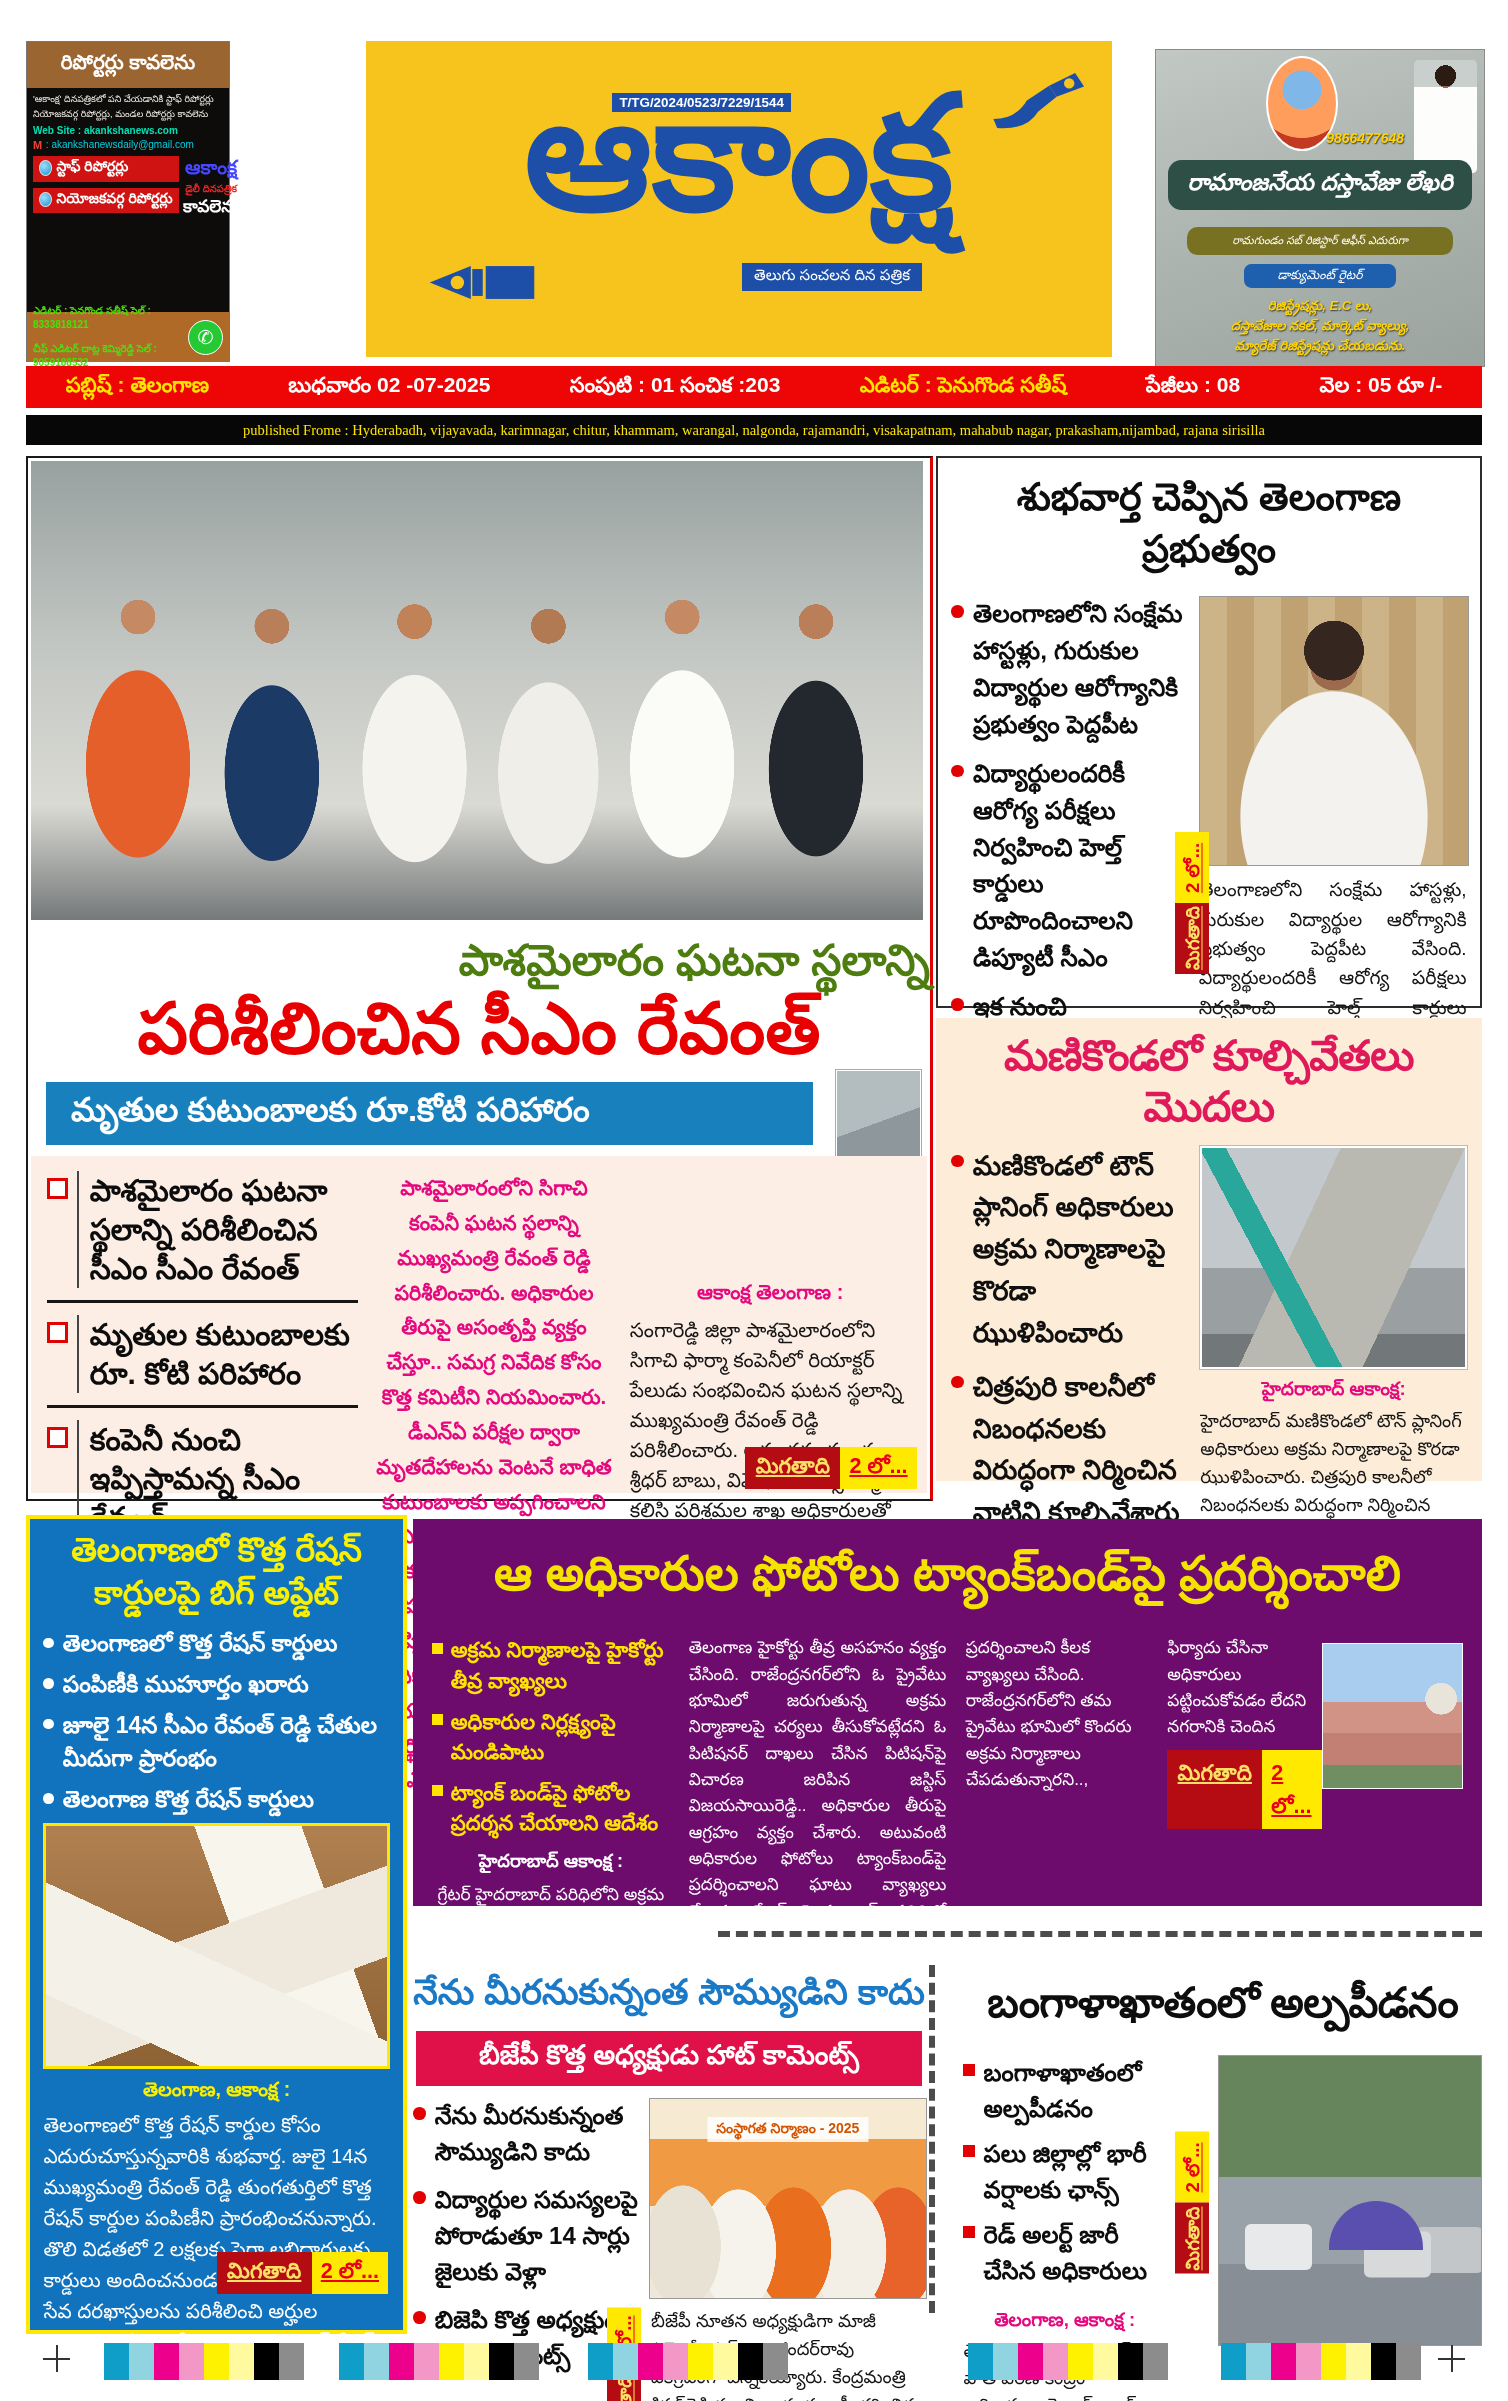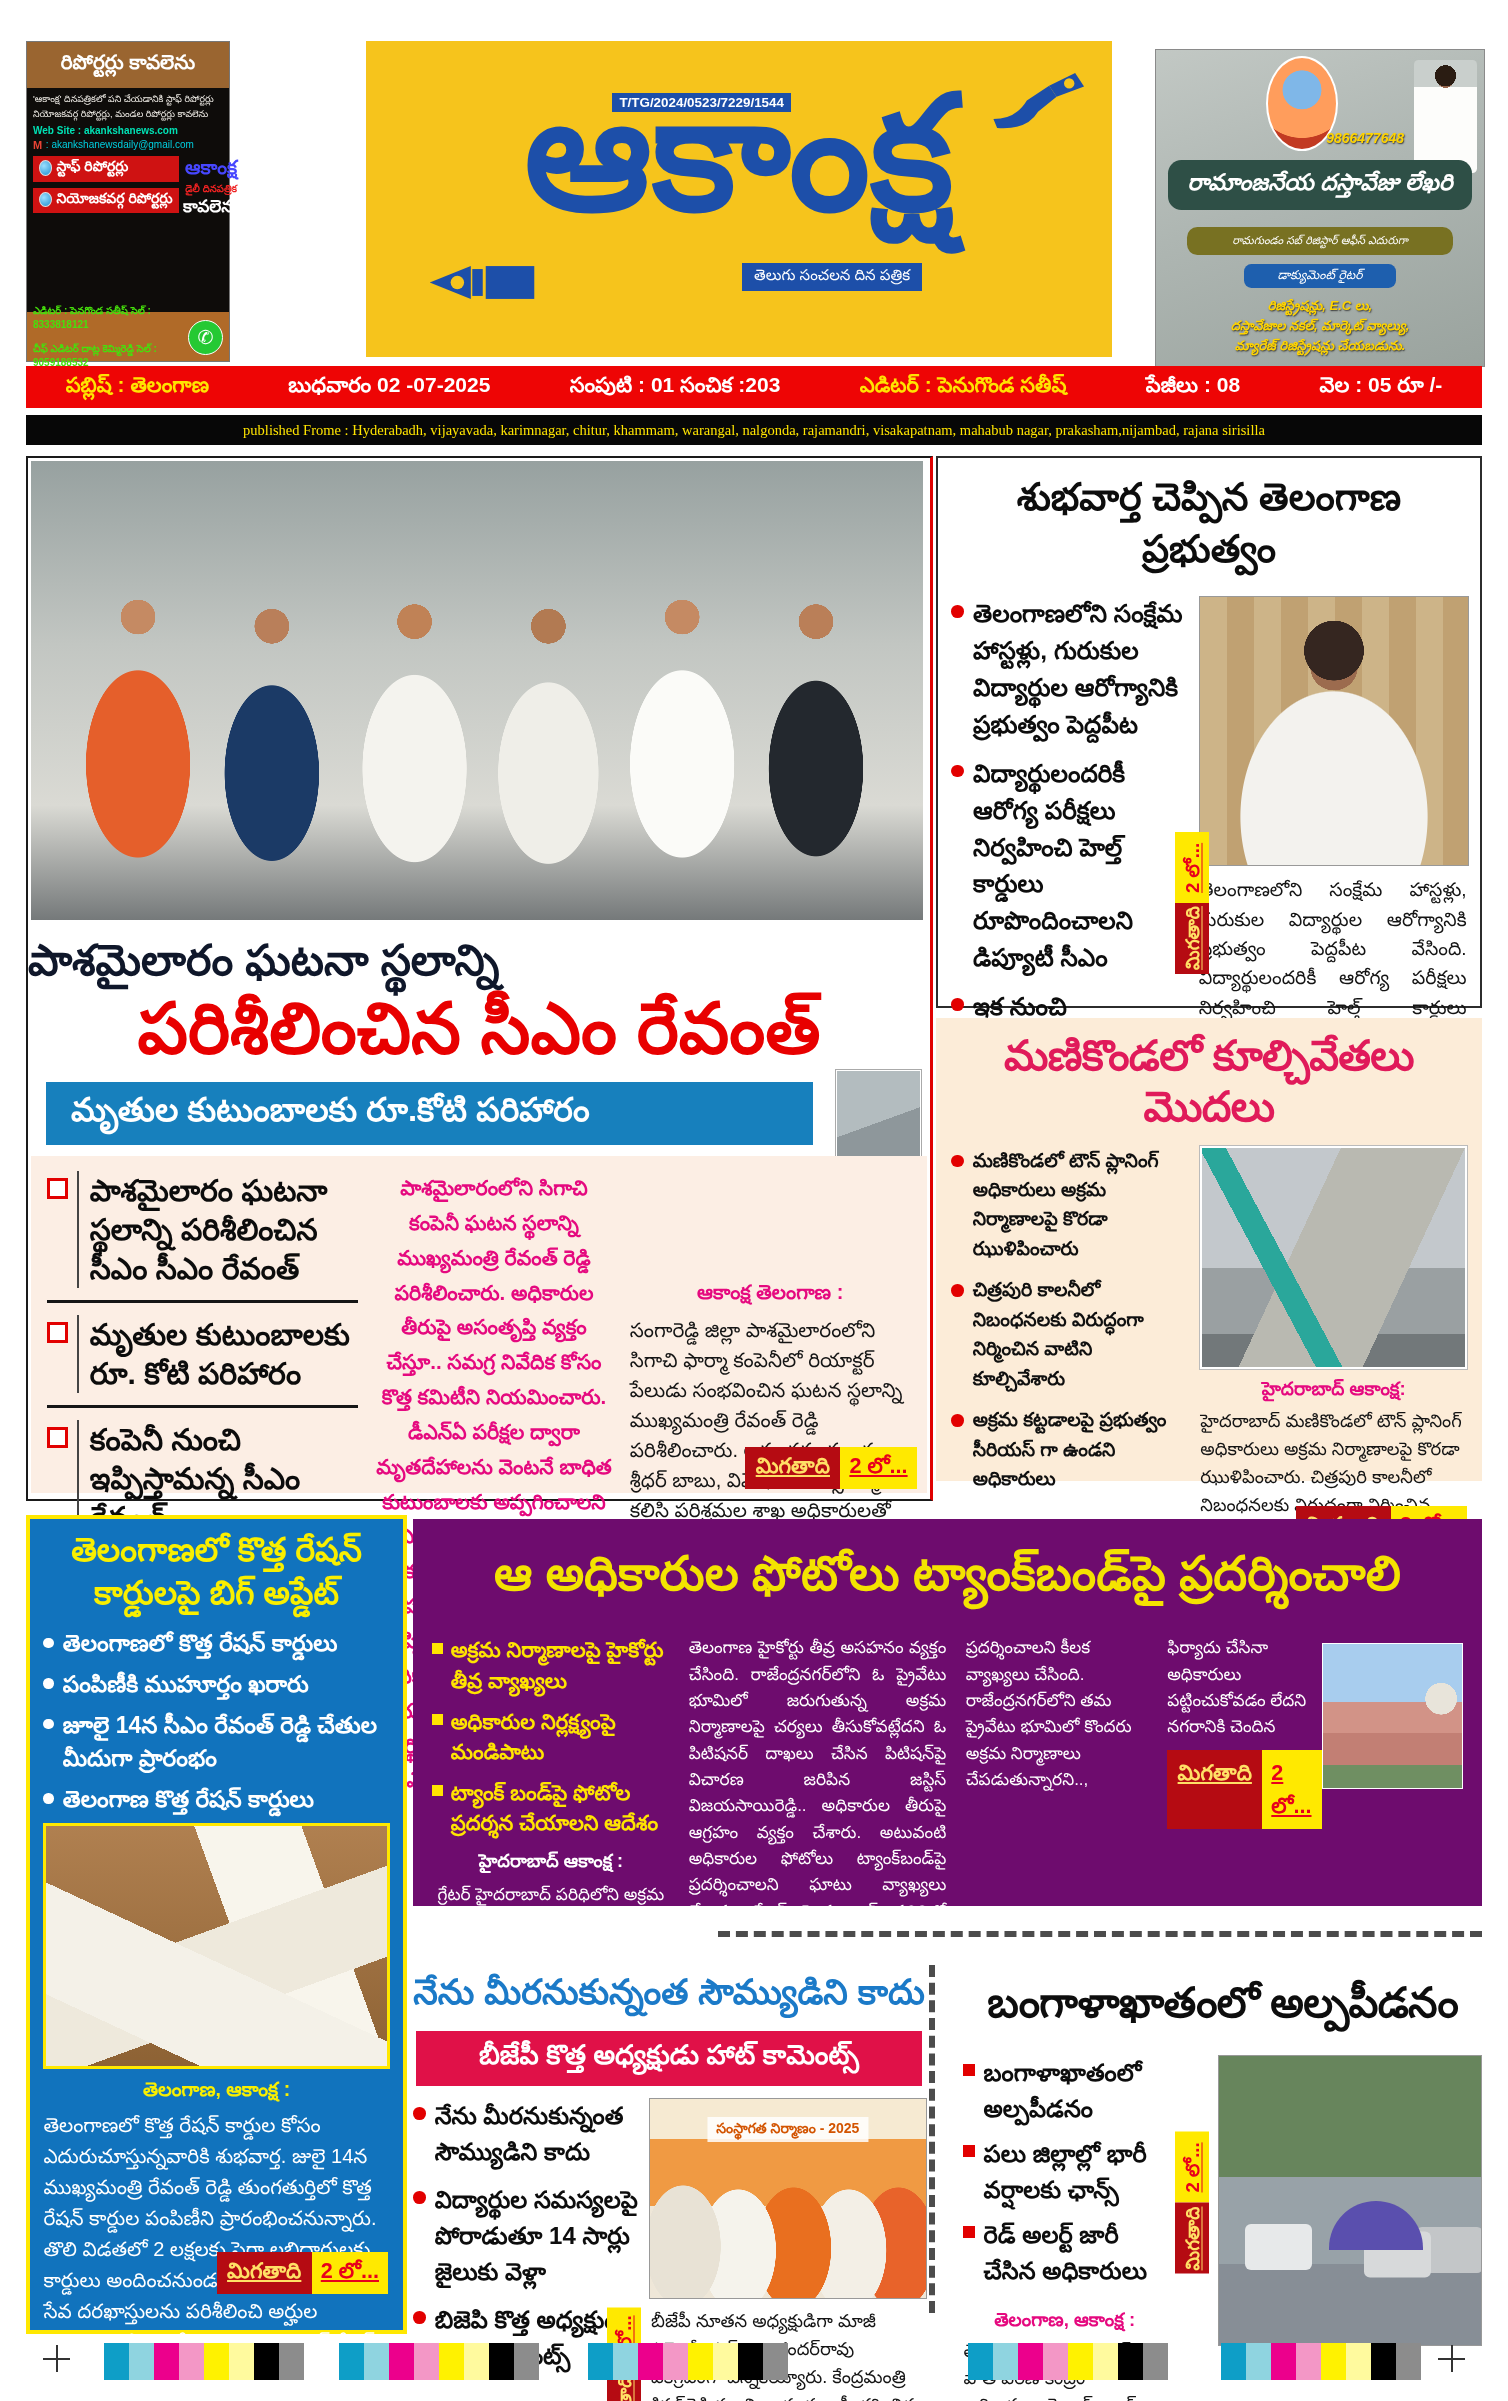--- a/index.html
+++ b/index.html
@@ -60,21 +60,21 @@
     radial-gradient(circle 18px at 58% 36%,#b27a52 0 96%,transparent 97%),
     radial-gradient(circle 18px at 73% 34%,#c58a63 0 96%,transparent 97%),
     radial-gradient(circle 18px at 88% 35%,#ba7f58 0 96%,transparent 97%),
     radial-gradient(ellipse 54px 97px at 12% 66%,#e55f2b 0 96%,transparent 97%),
     radial-gradient(ellipse 49px 91px at 27% 68%,#1b3a66 0 96%,transparent 97%),
     radial-gradient(ellipse 54px 97px at 43% 67%,#f4f3ee 0 96%,transparent 97%),
     radial-gradient(ellipse 52px 94px at 58% 68%,#efeee8 0 96%,transparent 97%),
     radial-gradient(ellipse 54px 97px at 73% 66%,#fbfbf8 0 96%,transparent 97%),
     radial-gradient(ellipse 49px 91px at 88% 67%,#23282e 0 96%,transparent 97%),
     linear-gradient(180deg,#97a1a0 0%,#c2c6c2 40%,#dadad4 75%,#75797a 100%);}
-  .cm-kicker{position:absolute;top:478px;left:0;width:100%;text-align:left;color:#0f172a;font-size:43px;font-weight:bold;}
+  .cm-kicker{position:absolute;top:478px;left:0;width:100%;text-align:right;color:#4d7c0f;font-size:43px;font-weight:bold;}
   .cm-headline{position:absolute;top:530px;left:0;width:100%;text-align:center;color:#e80000;font-size:71px;font-weight:bold;line-height:1.15;}
   .cm-bluebar{position:absolute;left:18px;top:624px;width:767px;height:63px;background:#1780bd;color:#fff;font-size:33px;font-weight:bold;display:flex;align-items:center;padding-left:25px;box-sizing:border-box;}
   .cm-photo2{position:absolute;left:808px;top:612px;width:83px;height:191px;border:1.5px solid #fff;outline:0.7px solid #aaa;}
   .photo-debris{background:
     radial-gradient(ellipse 12px 31px at 22% 62%,#1d2430 0 96%,transparent 97%),
     radial-gradient(ellipse 12px 31px at 45% 64%,#f3f2ea 0 96%,transparent 97%),
     radial-gradient(ellipse 12px 31px at 68% 63%,#e8e6de 0 96%,transparent 97%),
     linear-gradient(160deg,#b3bcbf 0 30%,#8e979b 30% 60%,#5d6669 60% 100%);}
   .cm-panel{position:absolute;left:3px;top:698px;width:896px;height:337px;background:#fceee4;box-sizing:border-box;padding:15px 16.4px 12px;display:flex;gap:15px;}
   .cm-c1{flex:0 0 36%;display:flex;flex-direction:column;}
@@ -114,21 +114,21 @@
     repeating-linear-gradient(90deg,#cdb488 0 27px,#c0a172 27px 54px);}
   .dp-body{font-size:19px;color:#141414;line-height:1.55;text-align:justify;margin-top:9px;}
   .dp-cap{color:#e5097f;font-weight:bold;font-size:19.4px;text-align:center;margin-top:auto;}
   .dp-vtag{position:absolute;left:237px;bottom:25px;}
 
   
   .story-mk{left:936px;top:1018px;width:546px;height:463px;background:#fcecd8;box-sizing:border-box;padding:13.4px 15px;}
   .mk-head{color:#e01a5a;font-size:42px;font-weight:bold;text-align:center;line-height:1.2;margin-bottom:13.4px;letter-spacing:-0.7px;}
   .mk-row{display:flex;gap:12px;}
   .mk-c1{flex:0 0 46%;}
-  .mk-c1 .rb-text{font-size:19px;font-weight:bold;color:#101010;line-height:1.55;}
+  .mk-c1 .rb-text{font-size:27px;font-weight:bold;color:#101010;line-height:1.55;}
   .mk-c2{flex:1;display:flex;flex-direction:column;position:relative;}
   .mk-photo{width:100%;height:223px;border:2.2px solid #fff;outline:0.7px solid #bbb;box-sizing:border-box;}
   .photo-demolition{background:
     linear-gradient(62deg,transparent 0 30%,#2aa79b 30% 37%,transparent 37%),
     linear-gradient(115deg,transparent 0 38%,#b9b9b1 38% 72%,transparent 72%),
     linear-gradient(180deg,#c3c8cc 0 55%,#9aa0a2 55% 85%,#72787a 85%);}
   .mk-cap{color:#e5097f;font-weight:bold;font-size:18.6px;text-align:center;margin:9px 0 4.5px;}
   .mk-body{font-size:18px;color:#141414;line-height:1.55;}
   .mk-tag{position:absolute;right:0;bottom:0;}
 

